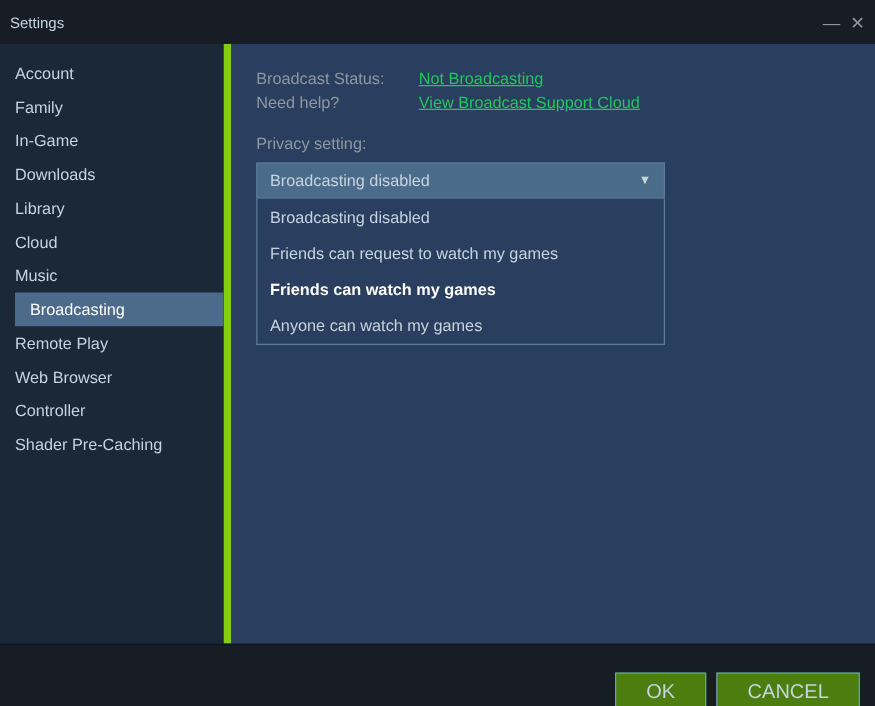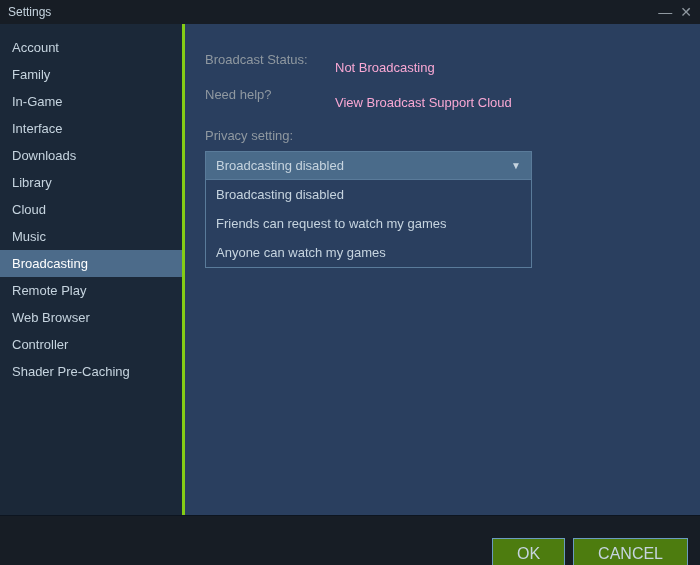--- a/index.html
+++ b/index.html
@@ -16,21 +16,21 @@
     .window {
       width: 700px;
       height: 565px;
       background: #1b2838;
       display: flex;
       flex-direction: column;
     }
 
     .title-bar {
       background: #171d25;
-      height: 24px;
+      height: 35px;
       display: flex;
       align-items: center;
       justify-content: space-between;
       padding: 0 8px;
       flex-shrink: 0;
     }
 
     .title-bar-text {
       color: #c6d4df;
       font-size: 12px;
@@ -52,36 +52,37 @@
 
     .content {
       display: flex;
       flex: 1;
       overflow: hidden;
     }
 
     .sidebar {
       width: 185px;
       background: #1b2838;
-      border-right: 3px solid #84cc16;
+      border-right: 6px solid #84cc16;
       flex-shrink: 0;
       padding-top: 10px;
       overflow-y: auto;
     }
 
     .sidebar-item {
       padding: 6px 12px;
       cursor: pointer;
       color: #c6d4df;
       font-size: 13px;
     }
 
     .sidebar-item.active {
       background: #4c6b8a;
       color: #ffffff;
+      margin-left: 12px;
     }
 
     .main-content {
       flex: 1;
       background: #2a3f5f;
       padding: 20px;
       position: relative;
     }
 
     .broadcast-info {
@@ -95,23 +96,23 @@
       font-size: 13px;
     }
 
     .info-label {
       color: #8f98a0;
       width: 130px;
       flex-shrink: 0;
     }
 
     .info-link {
-      color: #f9a8d4;
-      cursor: pointer;
-      margin-top: 16px;
+      color: #22c55e;
+      text-decoration: underline;
+      cursor: pointer;
     }
 
     .privacy-label {
       color: #8f98a0;
       margin-bottom: 8px;
       font-size: 13px;
     }
 
     .dropdown-container {
       position: relative;
@@ -191,21 +192,20 @@
       <button class="title-bar-btn">✕</button>
     </div>
   </div>
 
   <div class="content">
     <div class="sidebar">
 
     <div class="sidebar-item">Account</div>
         <div class="sidebar-item">Family</div>
         <div class="sidebar-item">In-Game</div>
-        <div class="sidebar-item">Interface</div>
         <div class="sidebar-item">Downloads</div>
         <div class="sidebar-item">Library</div>
         <div class="sidebar-item">Cloud</div>
         <div class="sidebar-item">Music</div>
         <div class="sidebar-item active">Broadcasting</div>
         <div class="sidebar-item">Remote Play</div>
         <div class="sidebar-item">Web Browser</div>
         <div class="sidebar-item">Controller</div>
         <div class="sidebar-item">Shader Pre-Caching</div>
       </div>
@@ -226,20 +226,21 @@
 
       <div class="dropdown-container">
         <div class="dropdown-header">
           <span>Broadcasting disabled</span>
           <span class="dropdown-arrow">▼</span>
         </div>
         <div class="dropdown-options">
 
         <div class="dropdown-option">Broadcasting disabled</div>
             <div class="dropdown-option">Friends can request to watch my games</div>
+            <div class="dropdown-option bold">Friends can watch my games</div>
             <div class="dropdown-option">Anyone can watch my games</div>
           </div>
       </div>
     </div>
   </div>
 
   <div class="footer">
     <button class="footer-btn">OK</button>
     <button class="footer-btn">CANCEL</button>
   </div>

